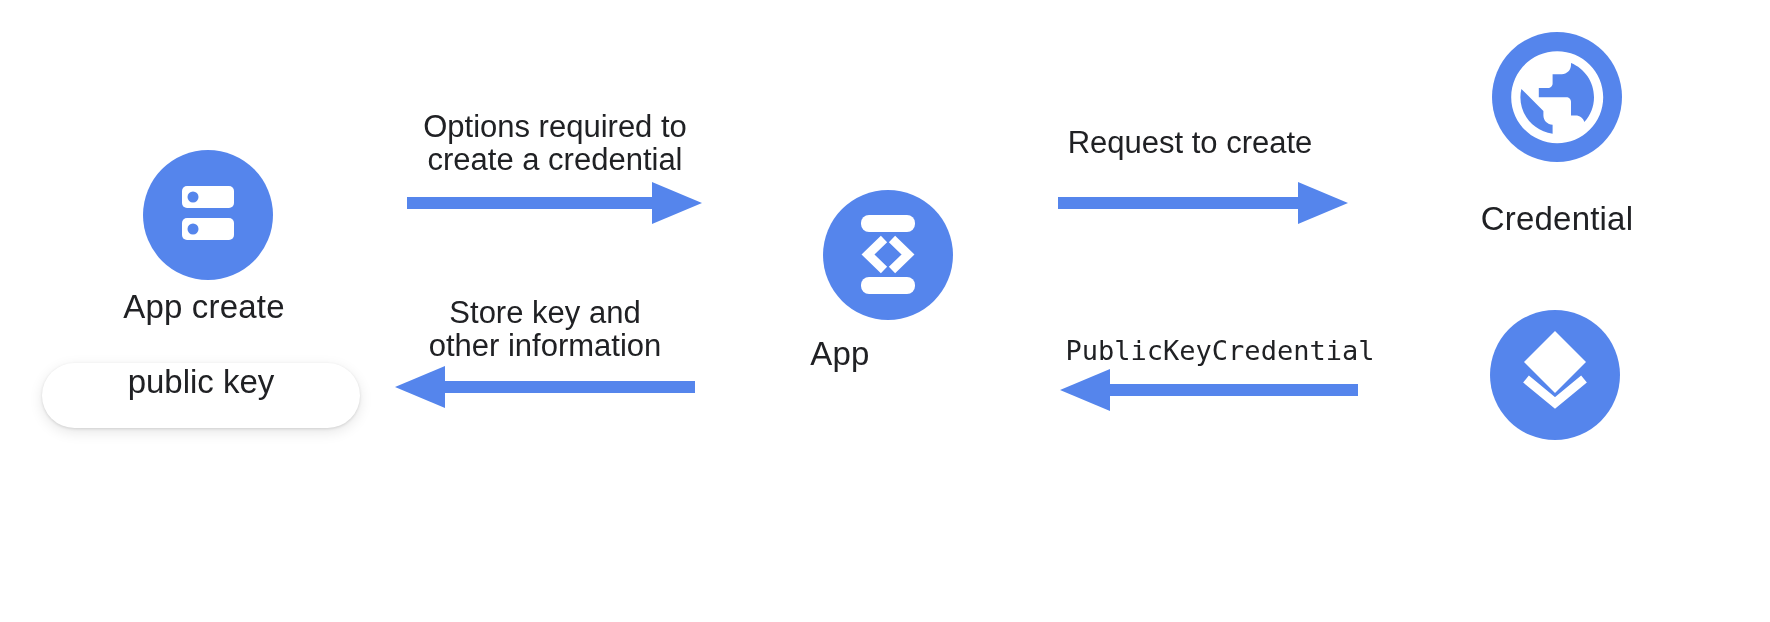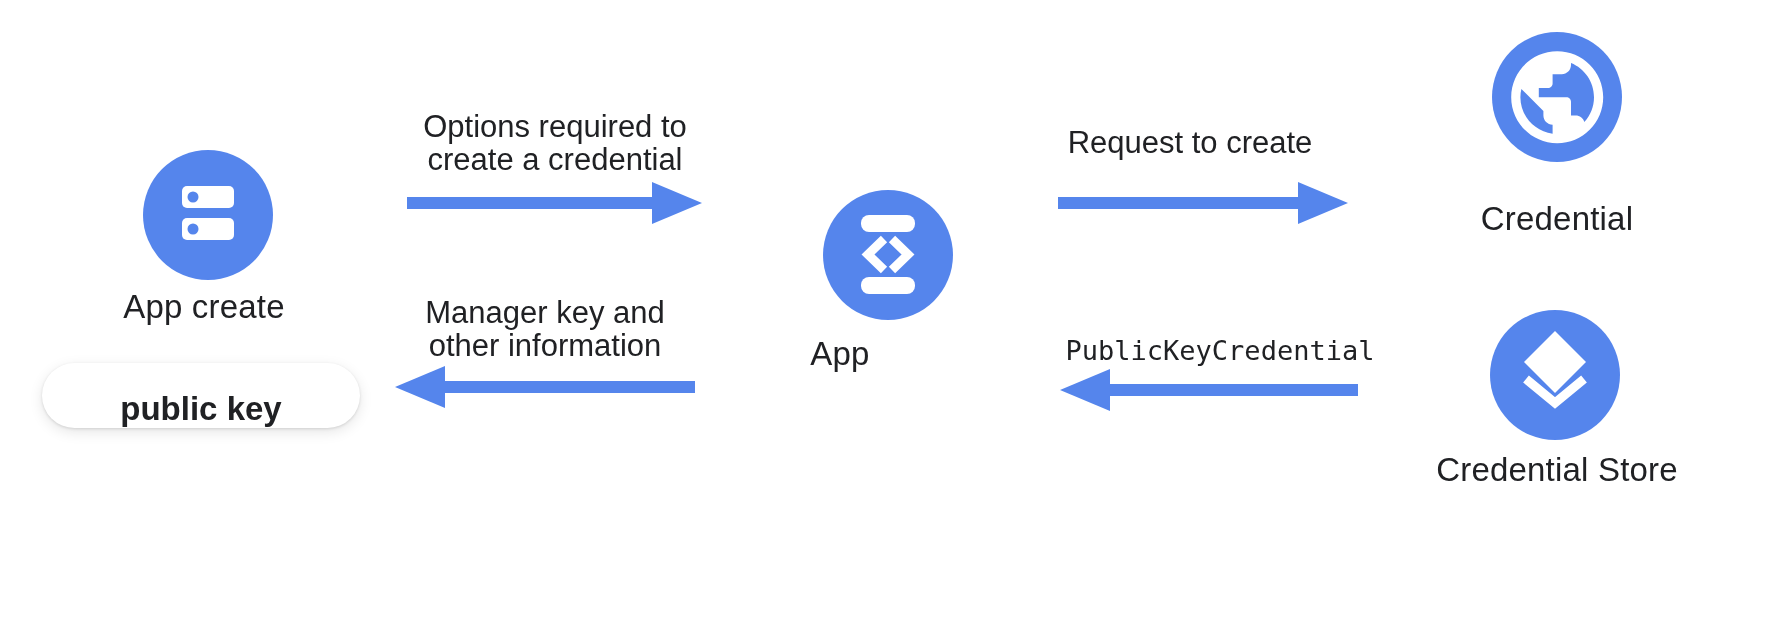--- a/index.html
+++ b/index.html
@@ -46,24 +46,24 @@
     font-size: 27px;
     line-height: 33px;
     white-space: nowrap;
   }
   .pill {
     position: absolute;
     background: var(--pill-bg);
     border-radius: 40px;
     box-shadow: 0 1px 3px rgba(0,0,0,0.12), 0 4px 14px rgba(0,0,0,0.10);
     display: flex;
-    align-items: flex-end;
+    align-items: flex-start;
     justify-content: center;
     font-size: 33px;
-    font-weight: 700;
+    font-weight: 400;
   }
   .arrow { position: absolute; }
   .arrow svg { display: block; }
 </style>
 </head>
 <body>
 
 <div class="canvas">
 
   <div class="node-circle" style="left:143px; top:150px;">
@@ -104,21 +104,21 @@
     <div>Request to create</div>
   </div>
   <div class="arrow" style="left:1058px; top:181px;">
     <svg width="290" height="44" viewBox="0 0 290 44">
       <rect x="0" y="16" width="245" height="12" fill="var(--blue)"></rect>
       <polygon points="240,1 290,22 240,43" fill="var(--blue)"></polygon>
     </svg>
   </div>
 
   <div class="arrow-label" style="left:370px; top:296px; width:350px;">
-    <div>Manager key and</div>
+    <div>Store key and</div>
     <div>other information</div>
   </div>
   <div class="arrow" style="left:395px; top:365px;">
     <svg width="300" height="44" viewBox="0 0 300 44">
       <rect x="50" y="16" width="250" height="12" fill="var(--blue)"></rect>
       <polygon points="50,1 0,22 50,43" fill="var(--blue)"></polygon>
     </svg>
   </div>
 
   <div class="mono-label" style="left:1020px; top:334px; width:400px;">PublicKeyCredential</div>
@@ -139,15 +139,14 @@
   <div class="node-label" style="left:1407px; top:176px; width:300px;margin-top:24px;">
     <div>Credential</div>
   </div>
 
   <div class="node-circle" style="left:1490px; top:310px;">
     <svg viewBox="0 0 130 130">
       <path d="M65 21 L96 52 L65 83 L34 52 Z" fill="#fff"></path>
       <polyline points="36,69 65,93 94,69" stroke="#fff" stroke-width="9" fill="none" stroke-linejoin="miter"></polyline>
     </svg>
   </div>
-  <div class="node-label" style="left:1407px; top:451px; width:300px;">Credential Store</div>
 
 </div>
 
 </body></html>

